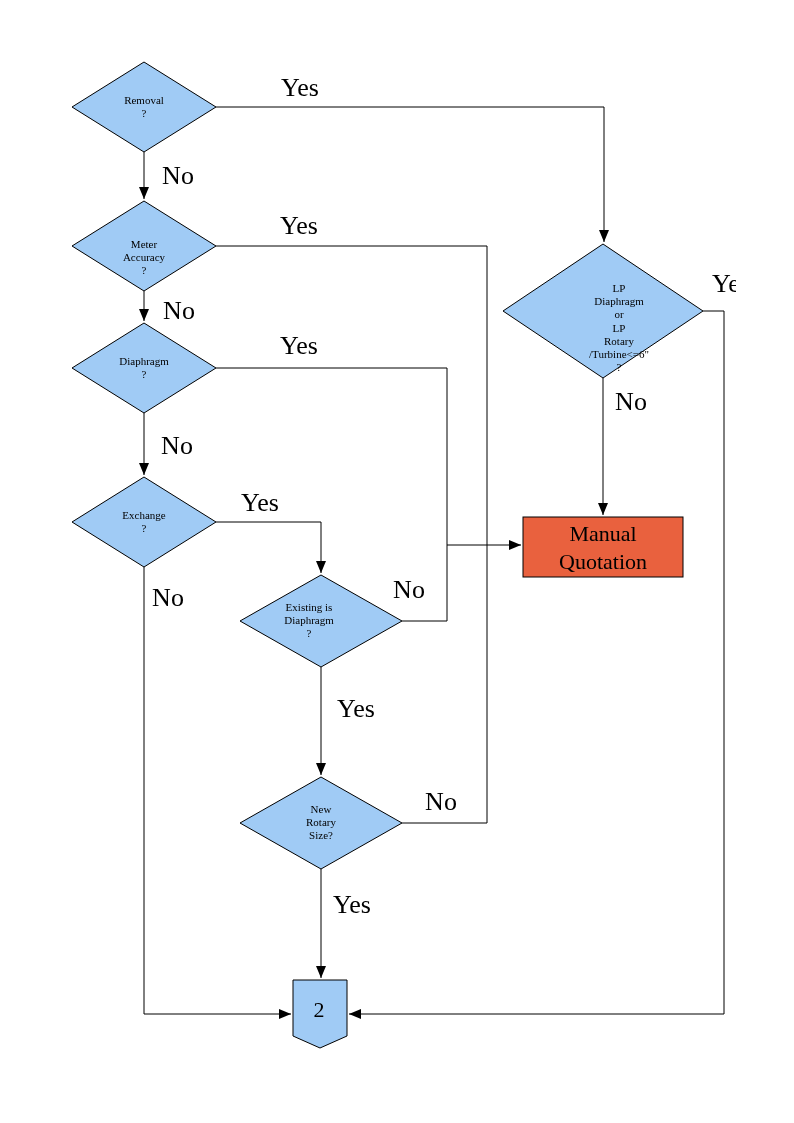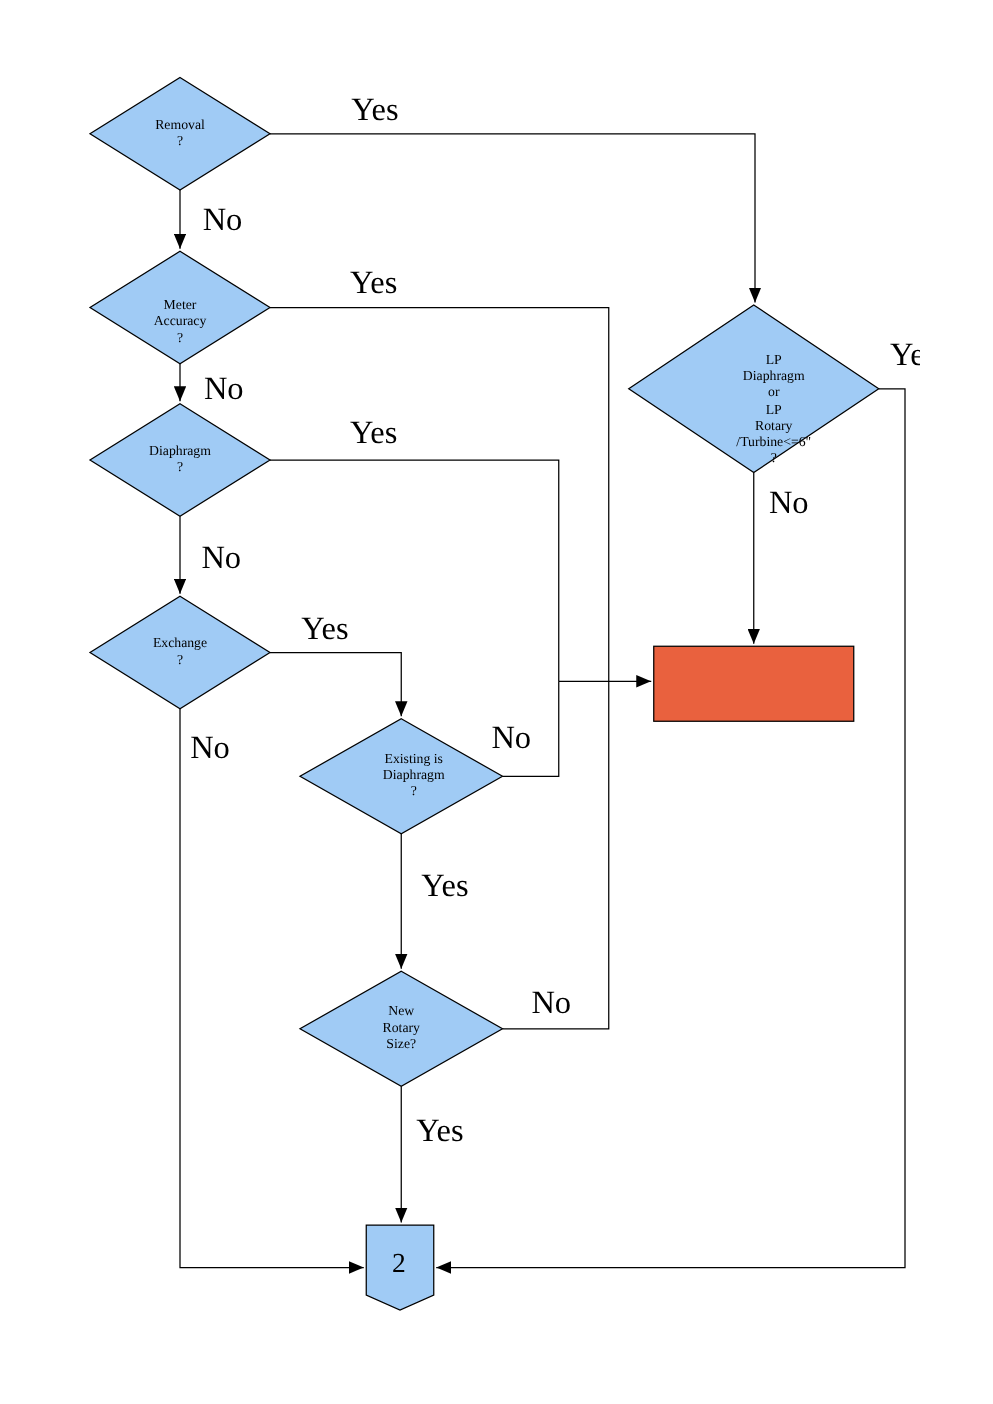--- a/index.html
+++ b/index.html
@@ -66,33 +66,35 @@
 
   <div class="lbl node-lbl" style="left:144px; top:107px;">Removal
 ?</div>
   <div class="lbl node-lbl" style="left:144px; top:258px;">Meter
 Accuracy
 ?</div>
   <div class="lbl node-lbl" style="left:144px; top:368px;">Diaphragm
 ?</div>
   <div class="lbl node-lbl" style="left:144px; top:522px;text-align:center;">Exchange
 ?</div>
-  <div class="lbl node-lbl" style="left:331px; top:621px;">Existing is
+  <div class="lbl node-lbl" style="left:309px; top:621px;">Existing is
 Diaphragm
 ?</div>
   <div class="lbl node-lbl" style="left:321px; top:823px;">New
 Rotary
 Size?</div>
   <div class="lbl node-lbl" style="left:603px; top:328px;margin-left:16px;">LP
 Diaphragm
 or
 LP
 Rotary
 /Turbine&lt;=6"
 ?</div>
+  <div class="lbl big-lbl" style="left:603px; top:547px;">Manual
+Quotation</div>
   <div class="lbl big-lbl" style="left:319px; top:1010px;">2</div>
 
   <div class="lbl edge-lbl" style="left:300px; top:88px;">Yes</div>
   <div class="lbl edge-lbl" style="left:178px; top:176px;">No</div>
   <div class="lbl edge-lbl" style="left:299px; top:226px;">Yes</div>
   <div class="lbl edge-lbl" style="left:179px; top:311px;">No</div>
   <div class="lbl edge-lbl" style="left:299px; top:346px;">Yes</div>
   <div class="lbl edge-lbl" style="left:177px; top:446px;">No</div>
   <div class="lbl edge-lbl" style="left:260px; top:503px;">Yes</div>
   <div class="lbl edge-lbl" style="left:168px; top:598px;">No</div>

